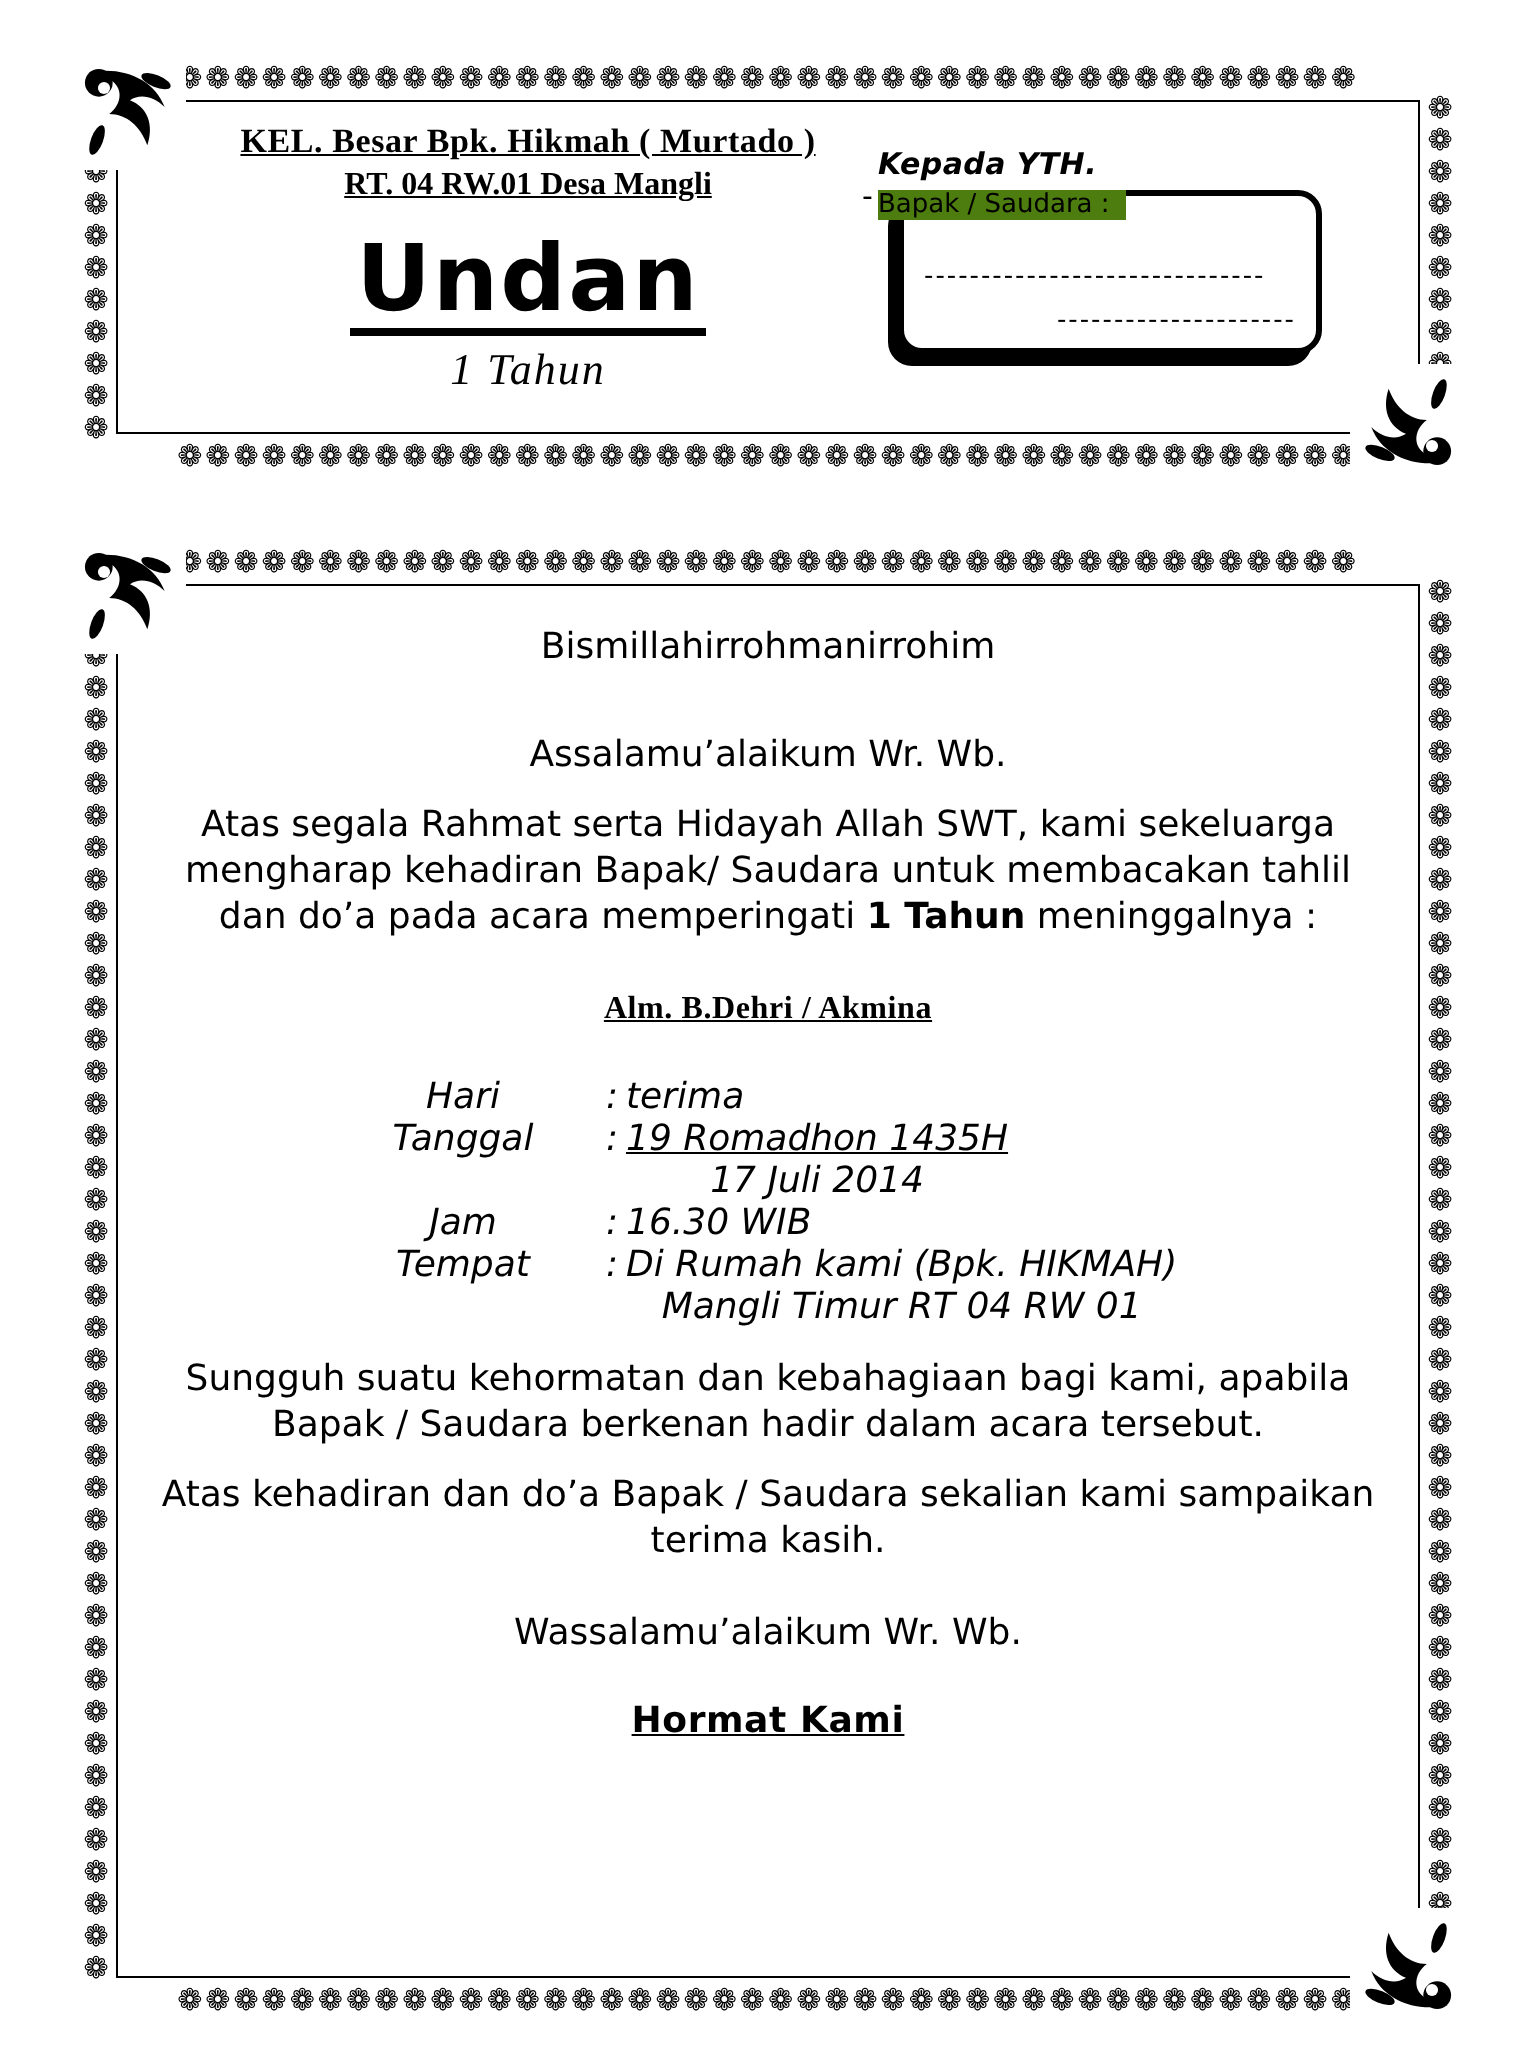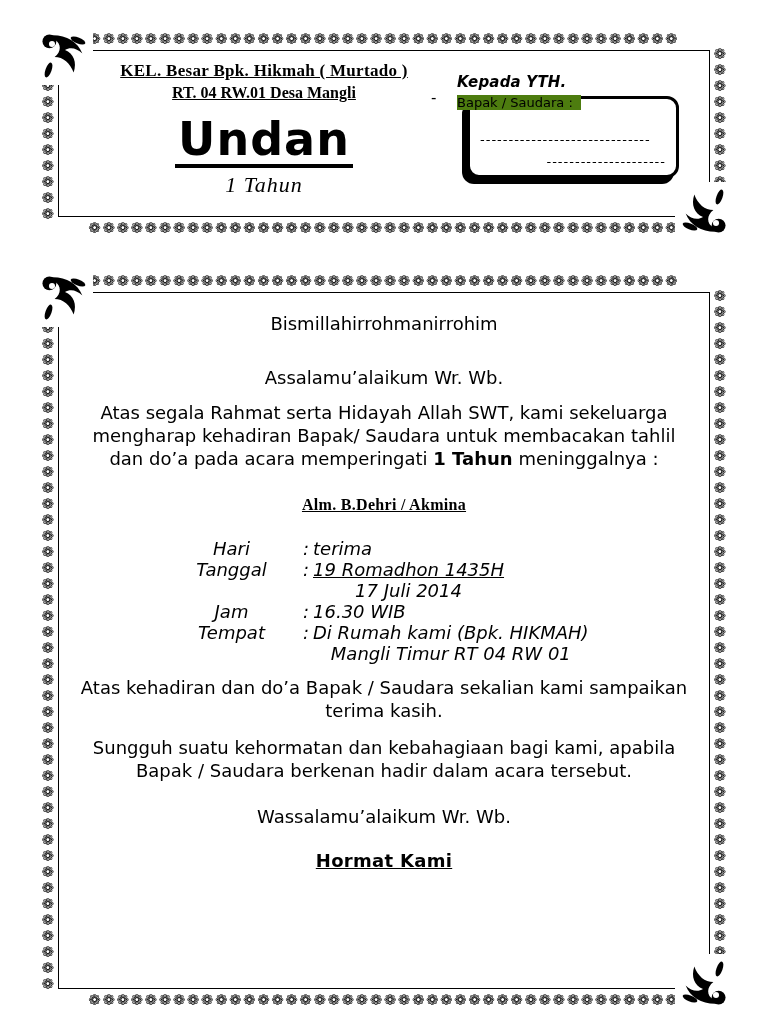--- a/index.html
+++ b/index.html
@@ -31,21 +31,21 @@
   .fam1 { font-family:"Liberation Serif", serif; font-weight:bold; font-size:17px;
           text-decoration:underline; letter-spacing:.3px; }
   .fam2 { font-family:"Liberation Serif", serif; font-weight:bold; font-size:16px;
           text-decoration:underline; margin-top:3px; }
   .cover-title { display:inline-block; font-size:46px; font-weight:bold; letter-spacing:1px;
                  line-height:1.0; margin-top:14px; border-bottom:4px solid #000; padding:0 3px 2px; }
   .cover-sub { font-family:"Liberation Serif", serif; font-style:italic; font-size:22px;
                margin-top:4px; letter-spacing:1px; }
   .stray-dash { position:absolute; left:372px; top:38px; font-size:15px; }
 
-  .c1-right { position:absolute; right:14px; top:22px; width:238px; }
+  .c1-right { position:absolute; right:32px; top:22px; width:238px; }
   .kepada { font-size:15px; font-weight:bold; font-style:italic; letter-spacing:.2px; }
   .bapak  { position:relative; z-index:2; display:inline-block; background:#4d7c0f;
             font-size:13px; margin-top:4px; padding-right:8px; }
   .addr-box { position:relative; z-index:1; margin-top:-15px; margin-left:10px;
               width:212px; height:82px; border:3px solid #000; border-radius:12px;
               box-shadow:-5px 6px 0 #000; background:#fff; padding:34px 10px 8px; }
   .dashline { font-size:13px; letter-spacing:1px; line-height:1.0; white-space:nowrap; overflow:hidden; }
   .dashline.l2 { text-align:right; margin-top:9px; }
 
   
@@ -265,22 +265,22 @@
           <div class="drow">
             <span class="dlabel">Tempat</span>
             <span class="dsep">:</span>
             <span>
               <span>Di Rumah kami (Bpk. HIKMAH)</span>
               <div class="dval2" style="padding-left:0">Mangli Timur RT 04 RW 01</div>
             </span>
           </div>
         </div>
 
+        <div class="para hope">Sungguh suatu kehormatan dan kebahagiaan bagi kami, apabila Bapak / Saudara berkenan hadir dalam acara tersebut.</div>
         <div class="para thanks">Atas kehadiran dan do’a Bapak / Saudara sekalian kami sampaikan terima kasih.</div>
-        <div class="para hope">Sungguh suatu kehormatan dan kebahagiaan bagi kami, apabila Bapak / Saudara berkenan hadir dalam acara tersebut.</div>
         <div class="salam-close">Wassalamu’alaikum Wr. Wb.</div>
         <div class="signature">Hormat Kami</div>
       </div>
     </div>
 
     <div class="corner tl">
       <svg width="52" height="52" viewBox="0 0 60 60" aria-hidden="true">
         <path d="M6 6 C 26 2, 44 10, 50 26 C 44 20, 36 18, 30 22 C 40 26, 44 36, 40 48 C 36 37, 28 30, 18 30 C 26 24, 26 14, 18 10 C 14 8, 10 7, 6 6 Z" fill="#000"></path>
         <circle cx="12" cy="12" r="8" fill="#000"></circle>
         <circle cx="15" cy="15" r="3.5" fill="#fff"></circle>

